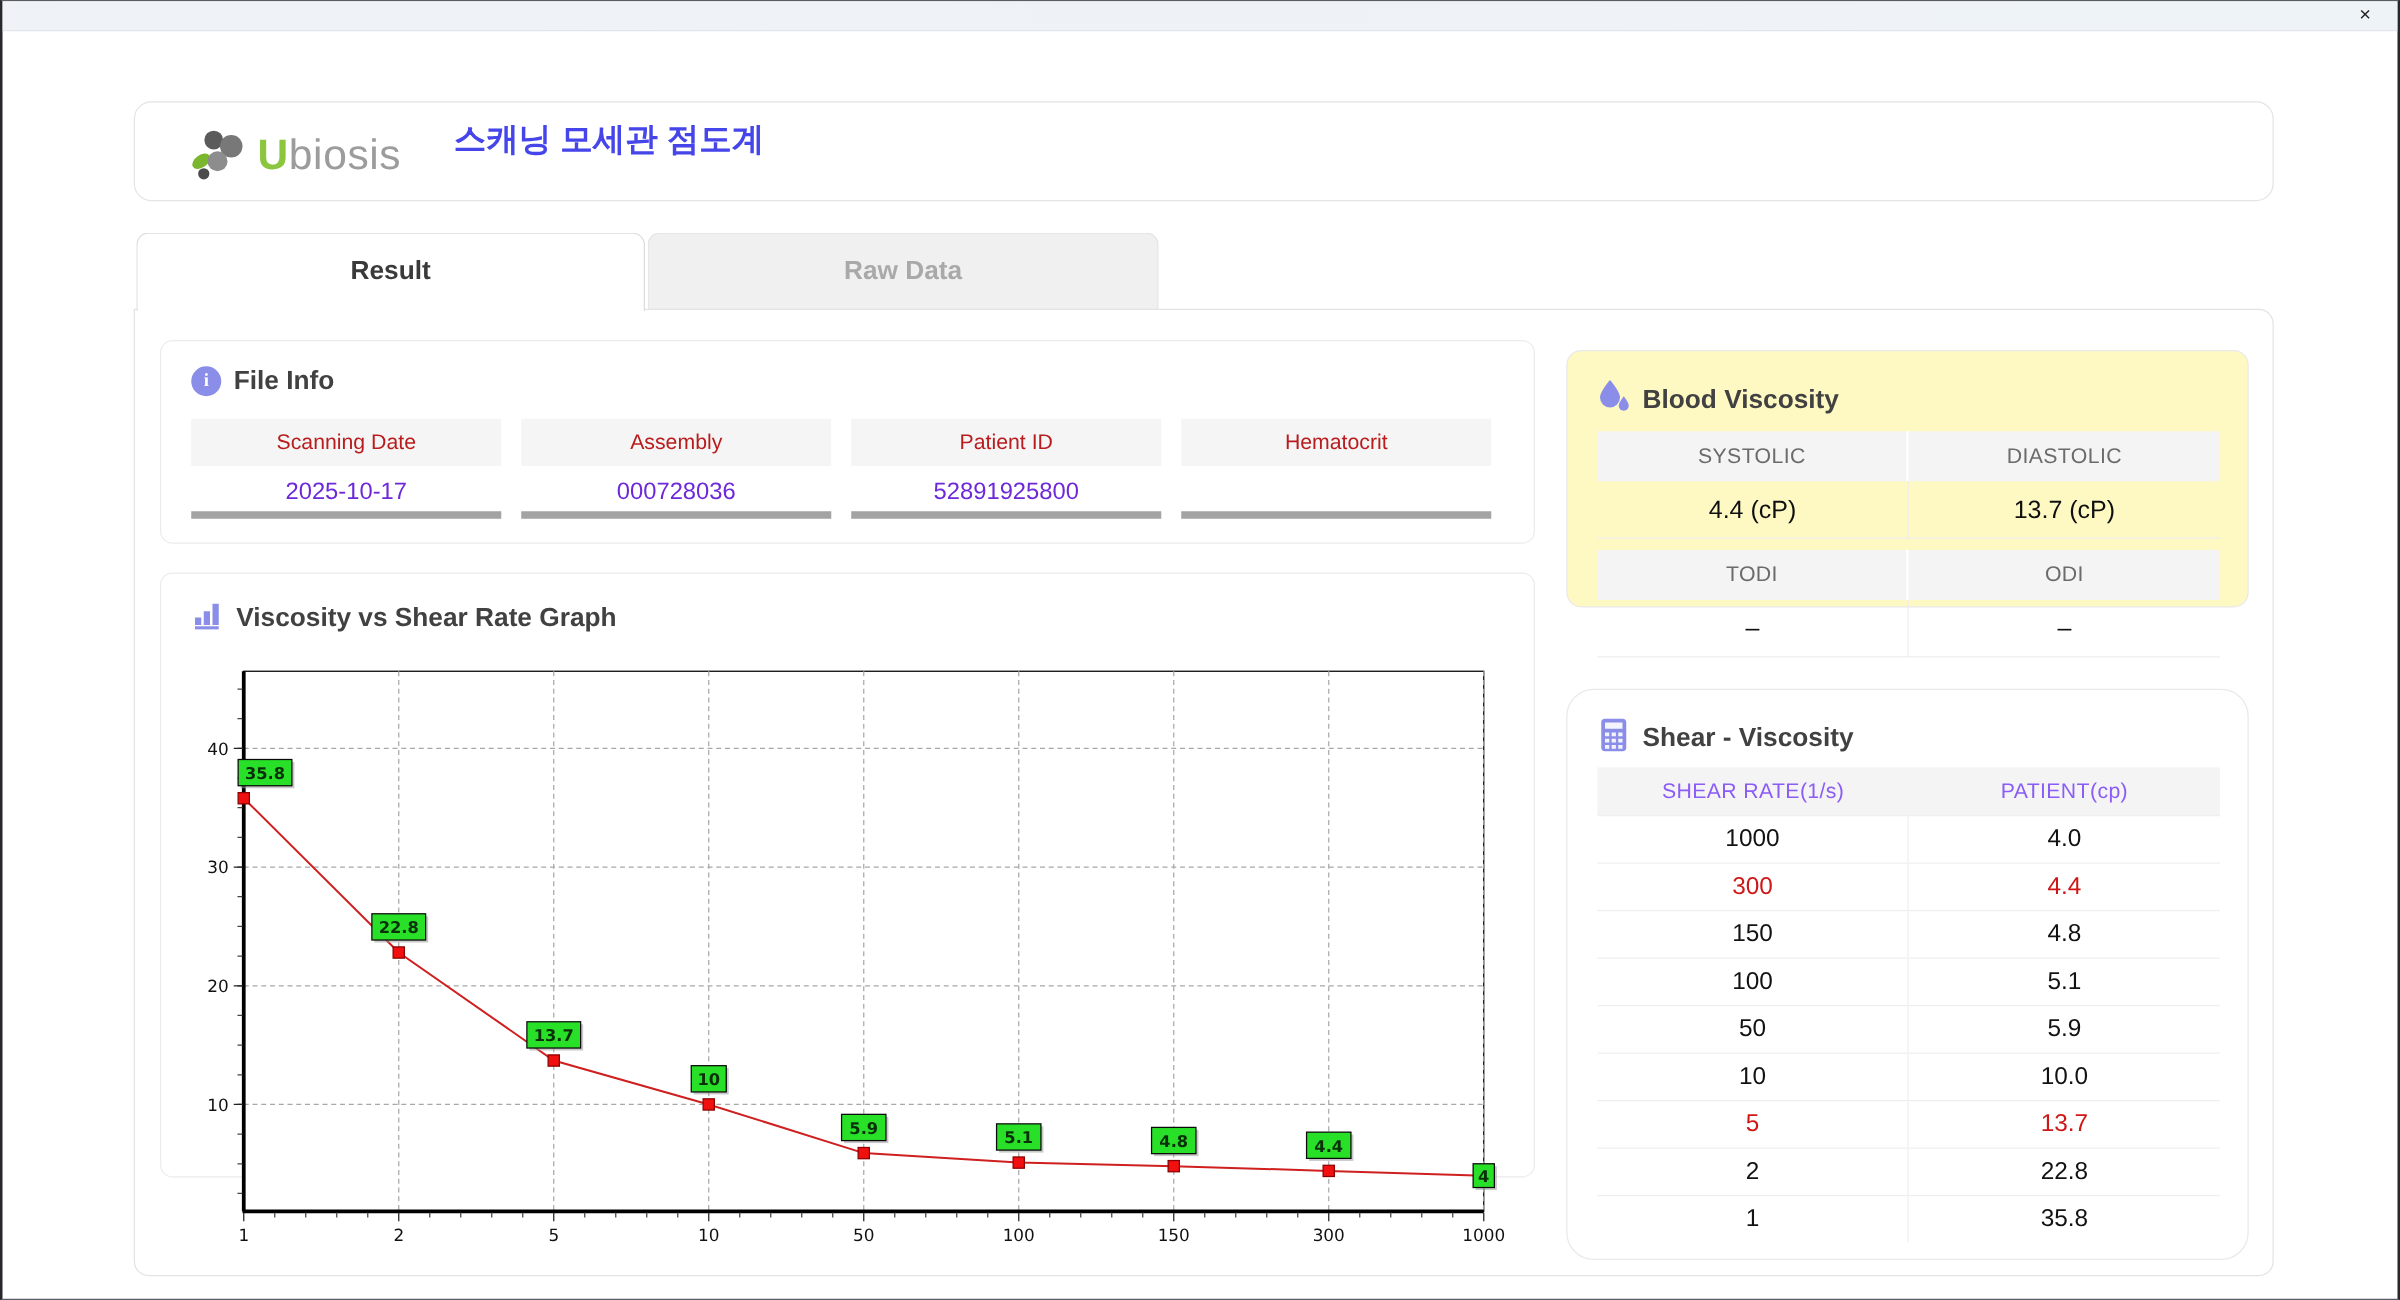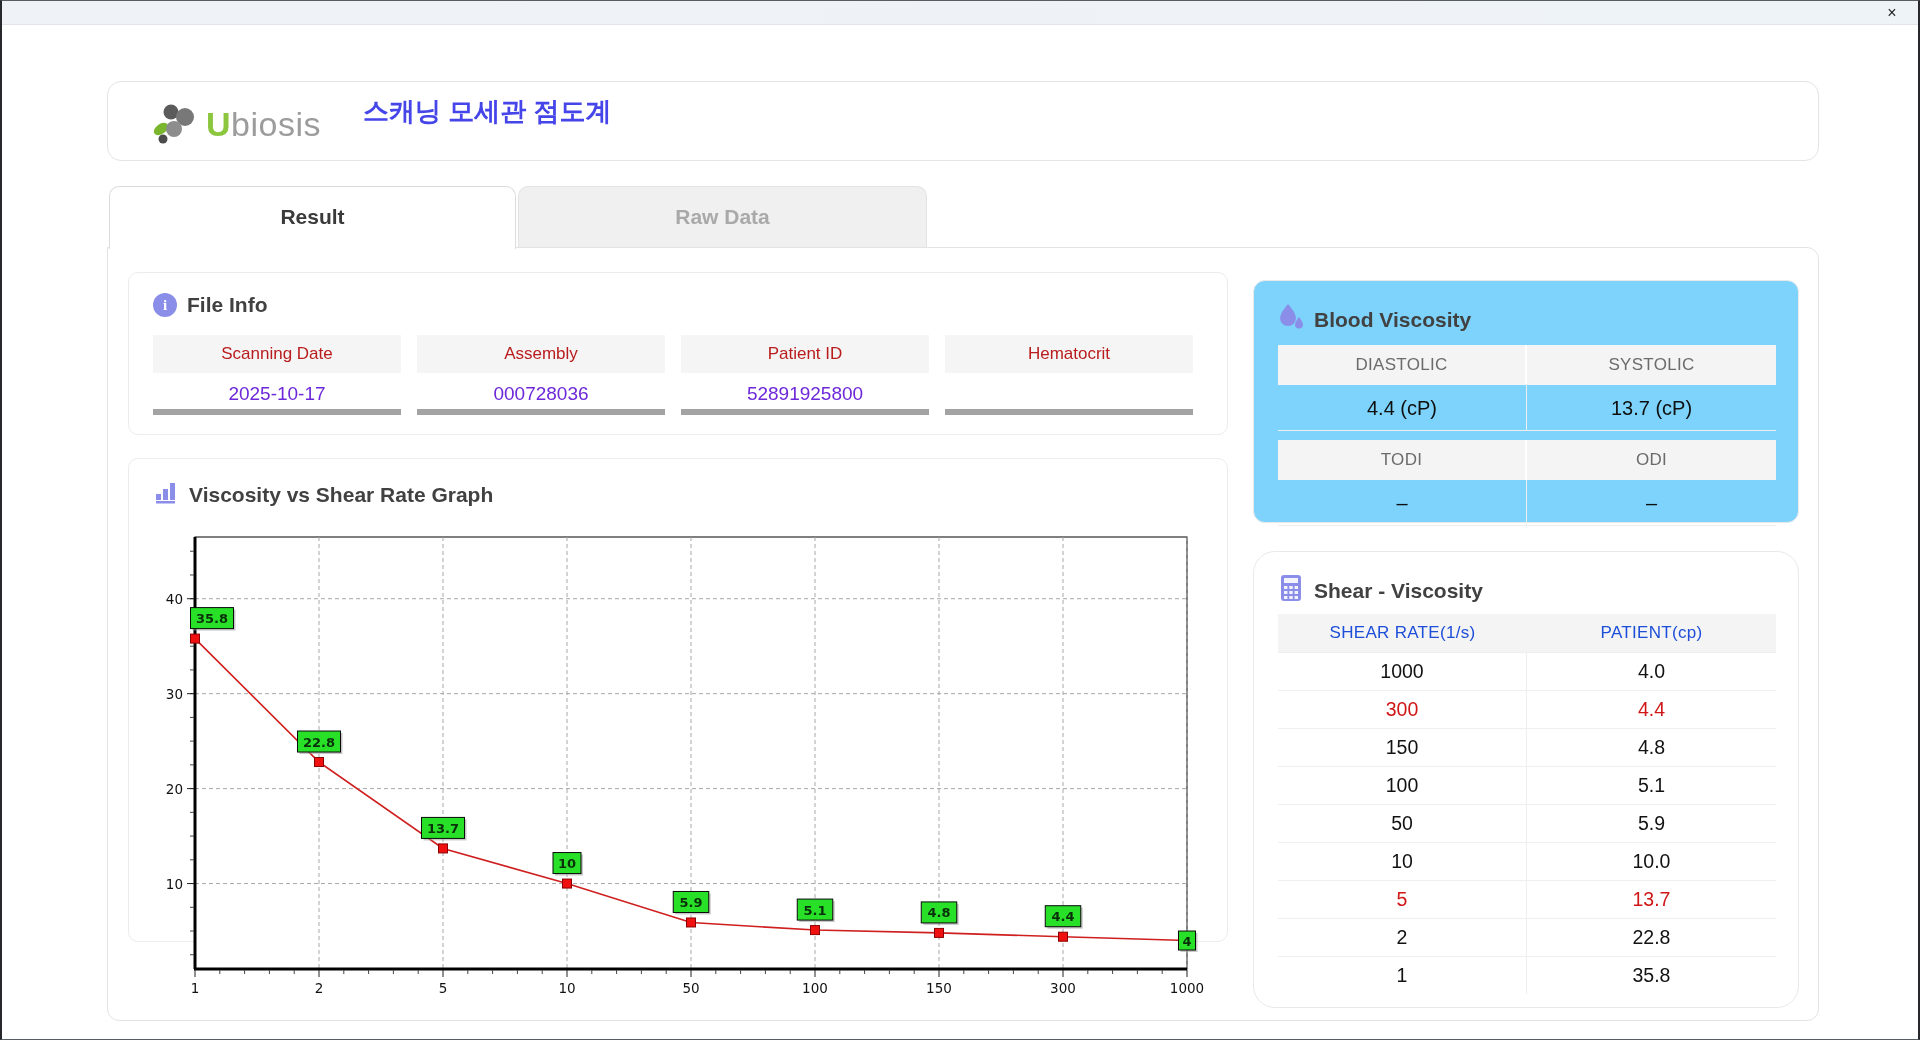--- a/index.html
+++ b/index.html
@@ -29,35 +29,35 @@
   .fileinfo-card .card-title { position:absolute; left:24px; top:20px; }
   .fi-fields { position:absolute; left:24px; top:62px; display:flex; gap:16px; }
   .fi-col { width:248px; }
   .fi-label { height:38px; background:#f5f5f6; color:#b91c1c; font-size:17px; text-align:center; line-height:38px; }
   .fi-value { height:42px; background:#fff; color:#6d28d9; font-size:19px; text-align:center; line-height:42px; border-bottom:6px solid #a3a3a3; }
 
   .graph-card { left:20px; top:210px; width:1100px; height:484px; }
   .graph-card .card-title { position:absolute; left:24px; top:20px; }
   .chart-wrap { position:absolute; left:28px; top:60px; }
 
-  .bv-card { position:absolute; left:1145px; top:32px; width:546px; height:243px; border:1px solid #e9e9e9; border-radius:12px; background:#7dd3fc; }
+  .bv-card { position:absolute; left:1145px; top:32px; width:546px; height:206px; border:1px solid #e9e9e9; border-radius:12px; background:#fef9c3; }
   .bv-card .card-title { position:absolute; left:24px; top:22px; }
   .bv-table { position:absolute; left:24px; top:64px; width:498px; }
   .bv-row { display:flex; }
   .bv-h { width:50%; height:40px; background:#f4f4f5; color:#6b6b6b; font-size:17px; letter-spacing:.3px; text-align:center; line-height:40px; }
   .bv-h:first-child { border-right:2px solid #fff; }
   .bv-v { width:50%; height:46px; color:#0f0f0f; font-size:20px; text-align:center; line-height:46px; border-bottom:1px solid #eee; }
   .bv-v:first-child { border-right:1px solid #eee; }
   .bv-gap { height:9px; }
 
   .sv-card { position:absolute; left:1145px; top:303px; width:546px; height:457px; border:1px solid #e9e9e9; border-radius:22px; background:#fff; }
   .sv-card .card-title { position:absolute; left:24px; top:22px; }
   .sv-table { position:absolute; left:24px; top:62px; width:498px; }
   .sv-hrow { display:flex; background:#f4f4f5; }
-  .sv-h { width:50%; height:38px; color:#1d4ed8; font-size:17px; letter-spacing:.3px; text-align:center; line-height:38px; }
+  .sv-h { width:50%; height:38px; color:#8b5cf6; font-size:17px; letter-spacing:.3px; text-align:center; line-height:38px; }
   .sv-row { display:flex; border-top:1px solid #efefef; }
   .sv-row:first-of-type { border-top:none; }
   .sv-c { width:50%; height:37px; color:#121212; font-size:19.5px; text-align:center; line-height:37px; }
   .sv-c:first-child { border-right:1px solid #efefef; }
   .sv-row.hl .sv-c { color:#cf1717; }
 
   .icon-circle { width:24px; height:24px; border-radius:50%; background:#8b8ee8; color:#fff; font-size:15px; font-weight:bold; text-align:center; line-height:24px; font-family:"Liberation Serif", serif; flex:0 0 auto; }
 </style>
 </head>
 <body>
@@ -263,22 +263,22 @@
         <span>
           <svg width="26" height="28" viewBox="0 0 26 28">
             <path d="M10 1 C10 1 2 10 2 15 a8 8 0 0 0 16 0 C18 10 10 1 10 1 Z" fill="#8b8ee8"></path>
             <path d="M21 14 C21 14 17 19 17 21.5 a4 4 0 0 0 8 0 C25 19 21 14 21 14 Z" fill="#8b8ee8"></path>
           </svg>
         </span>
         <span>Blood Viscosity</span>
       </div>
       <div class="bv-table" id="bv-table">
           <div class="bv-row">
+            <div class="bv-h">SYSTOLIC</div>
             <div class="bv-h">DIASTOLIC</div>
-            <div class="bv-h">SYSTOLIC</div>
           </div>
           <div class="bv-row">
             <div class="bv-v">4.4 (cP)</div>
             <div class="bv-v">13.7 (cP)</div>
           </div>
           <div class="bv-gap"></div>
           <div class="bv-row">
             <div class="bv-h">TODI</div>
             <div class="bv-h">ODI</div>
           </div>

